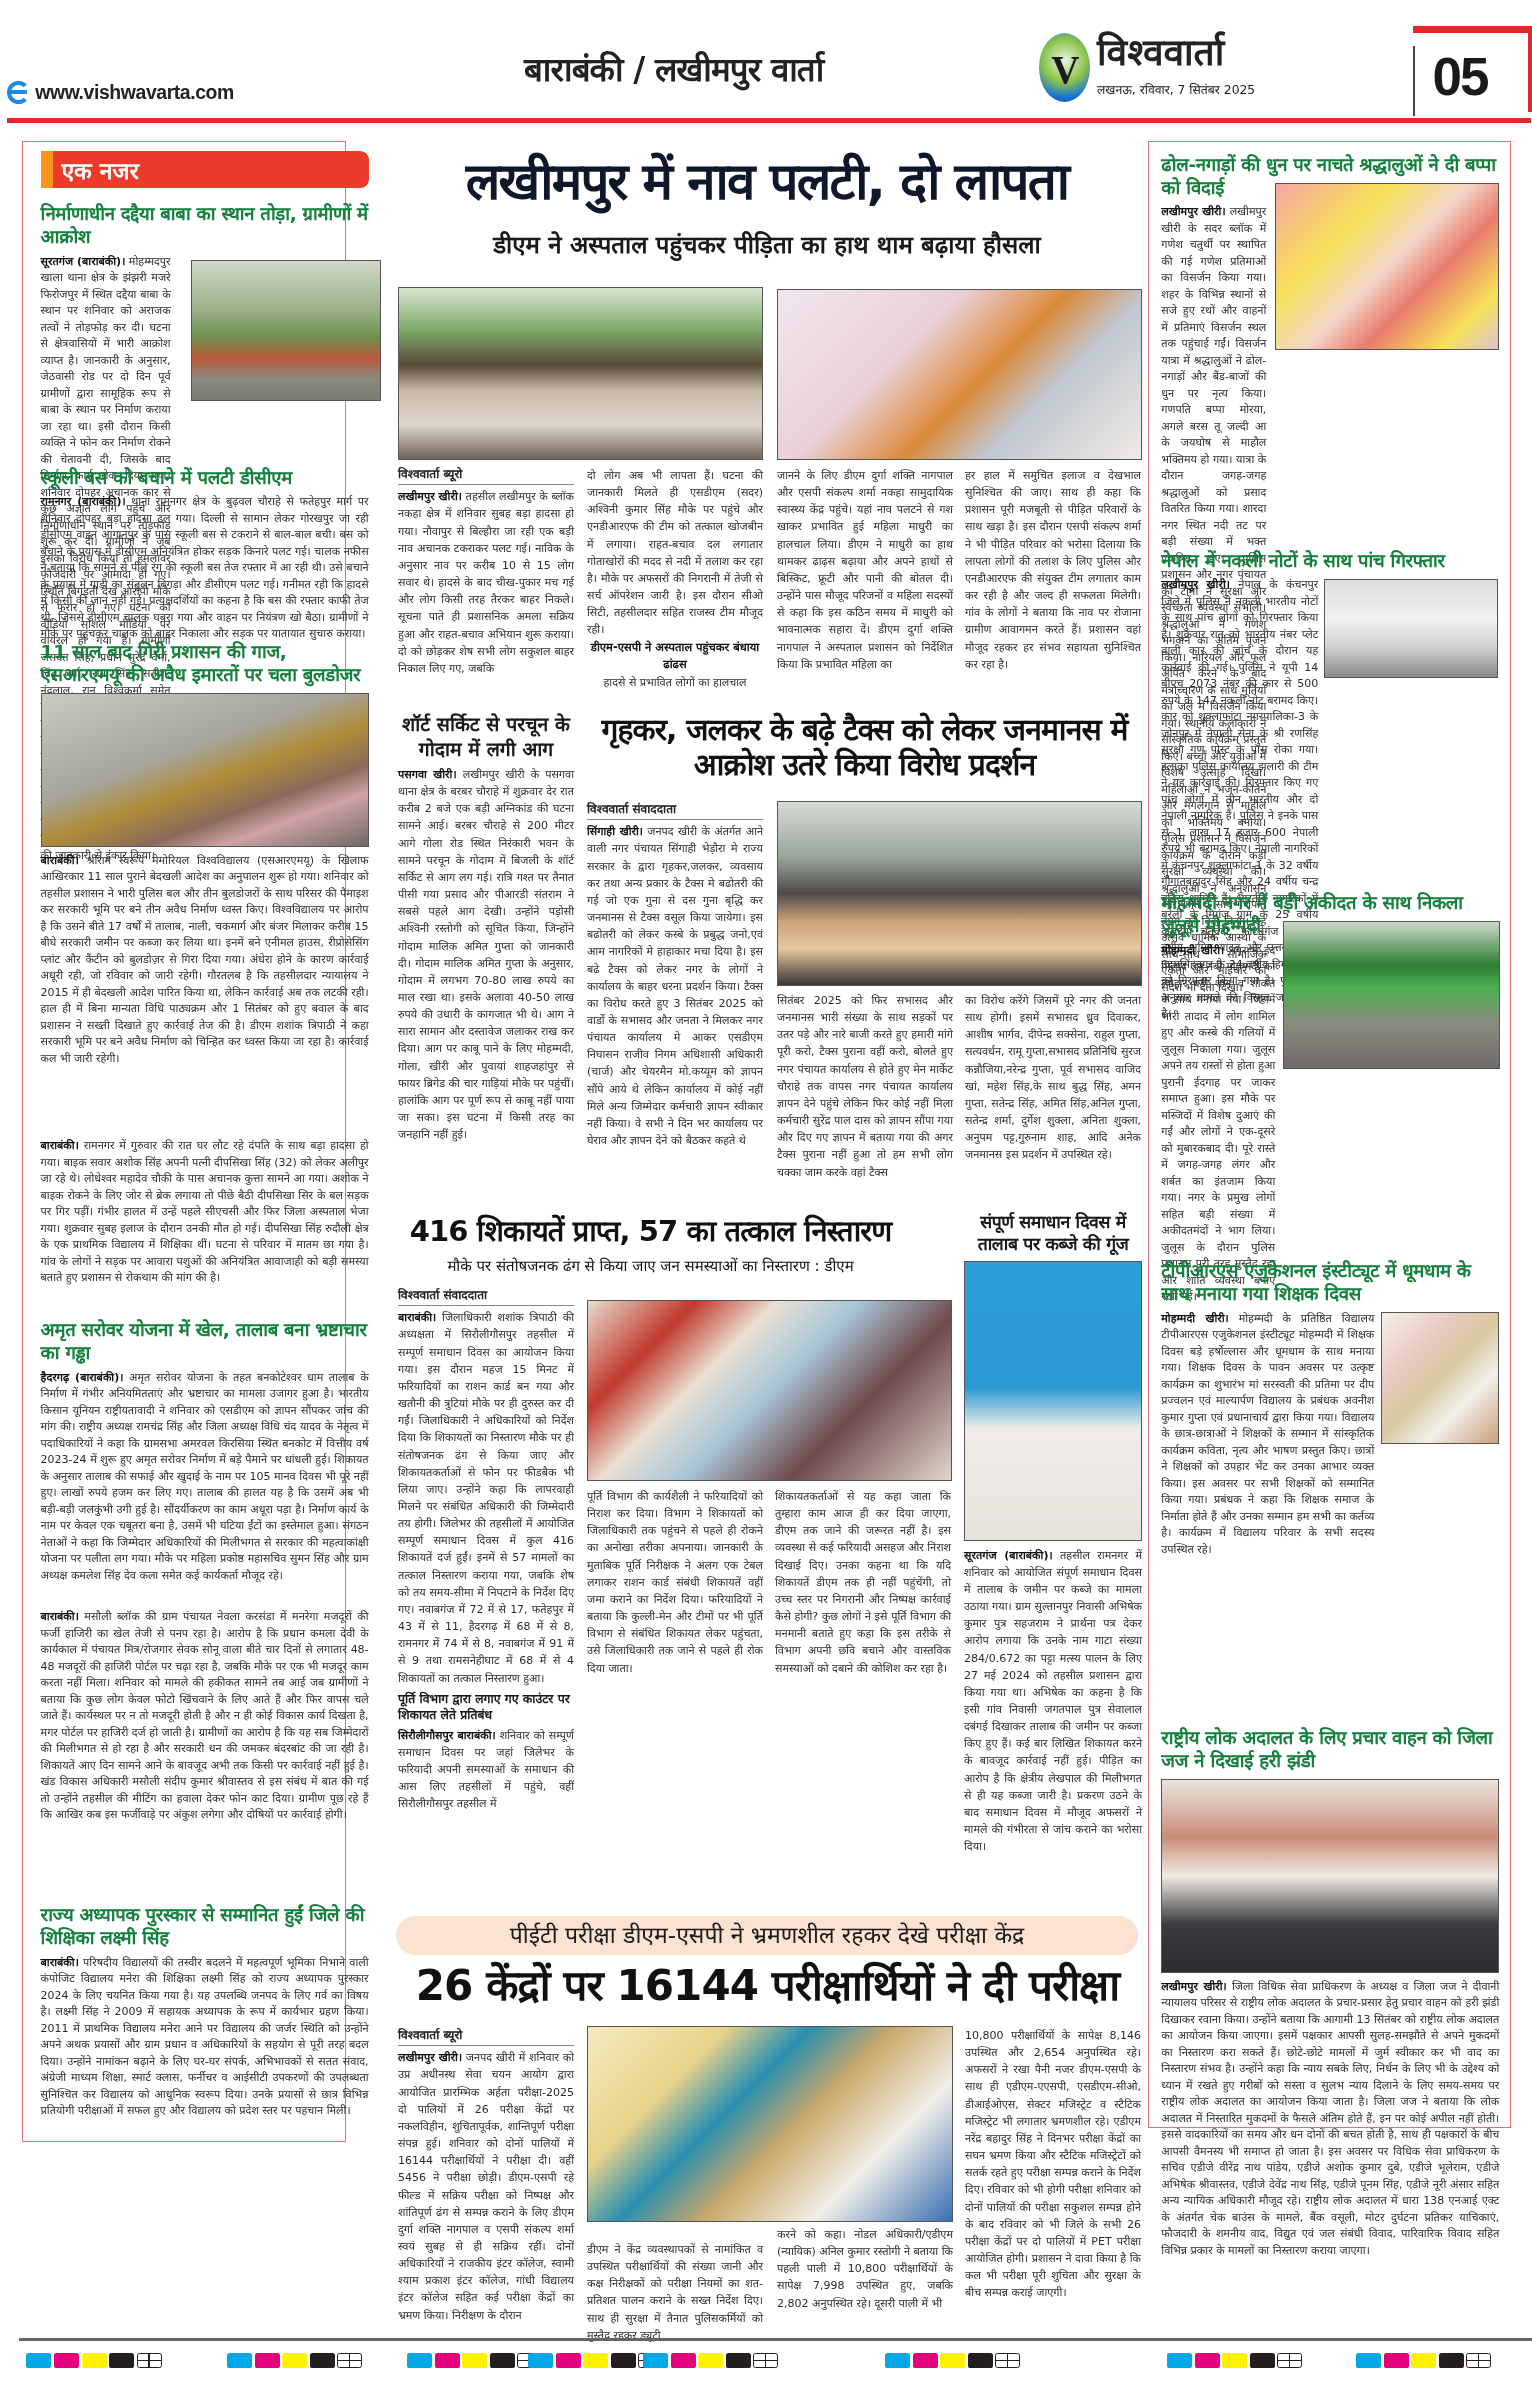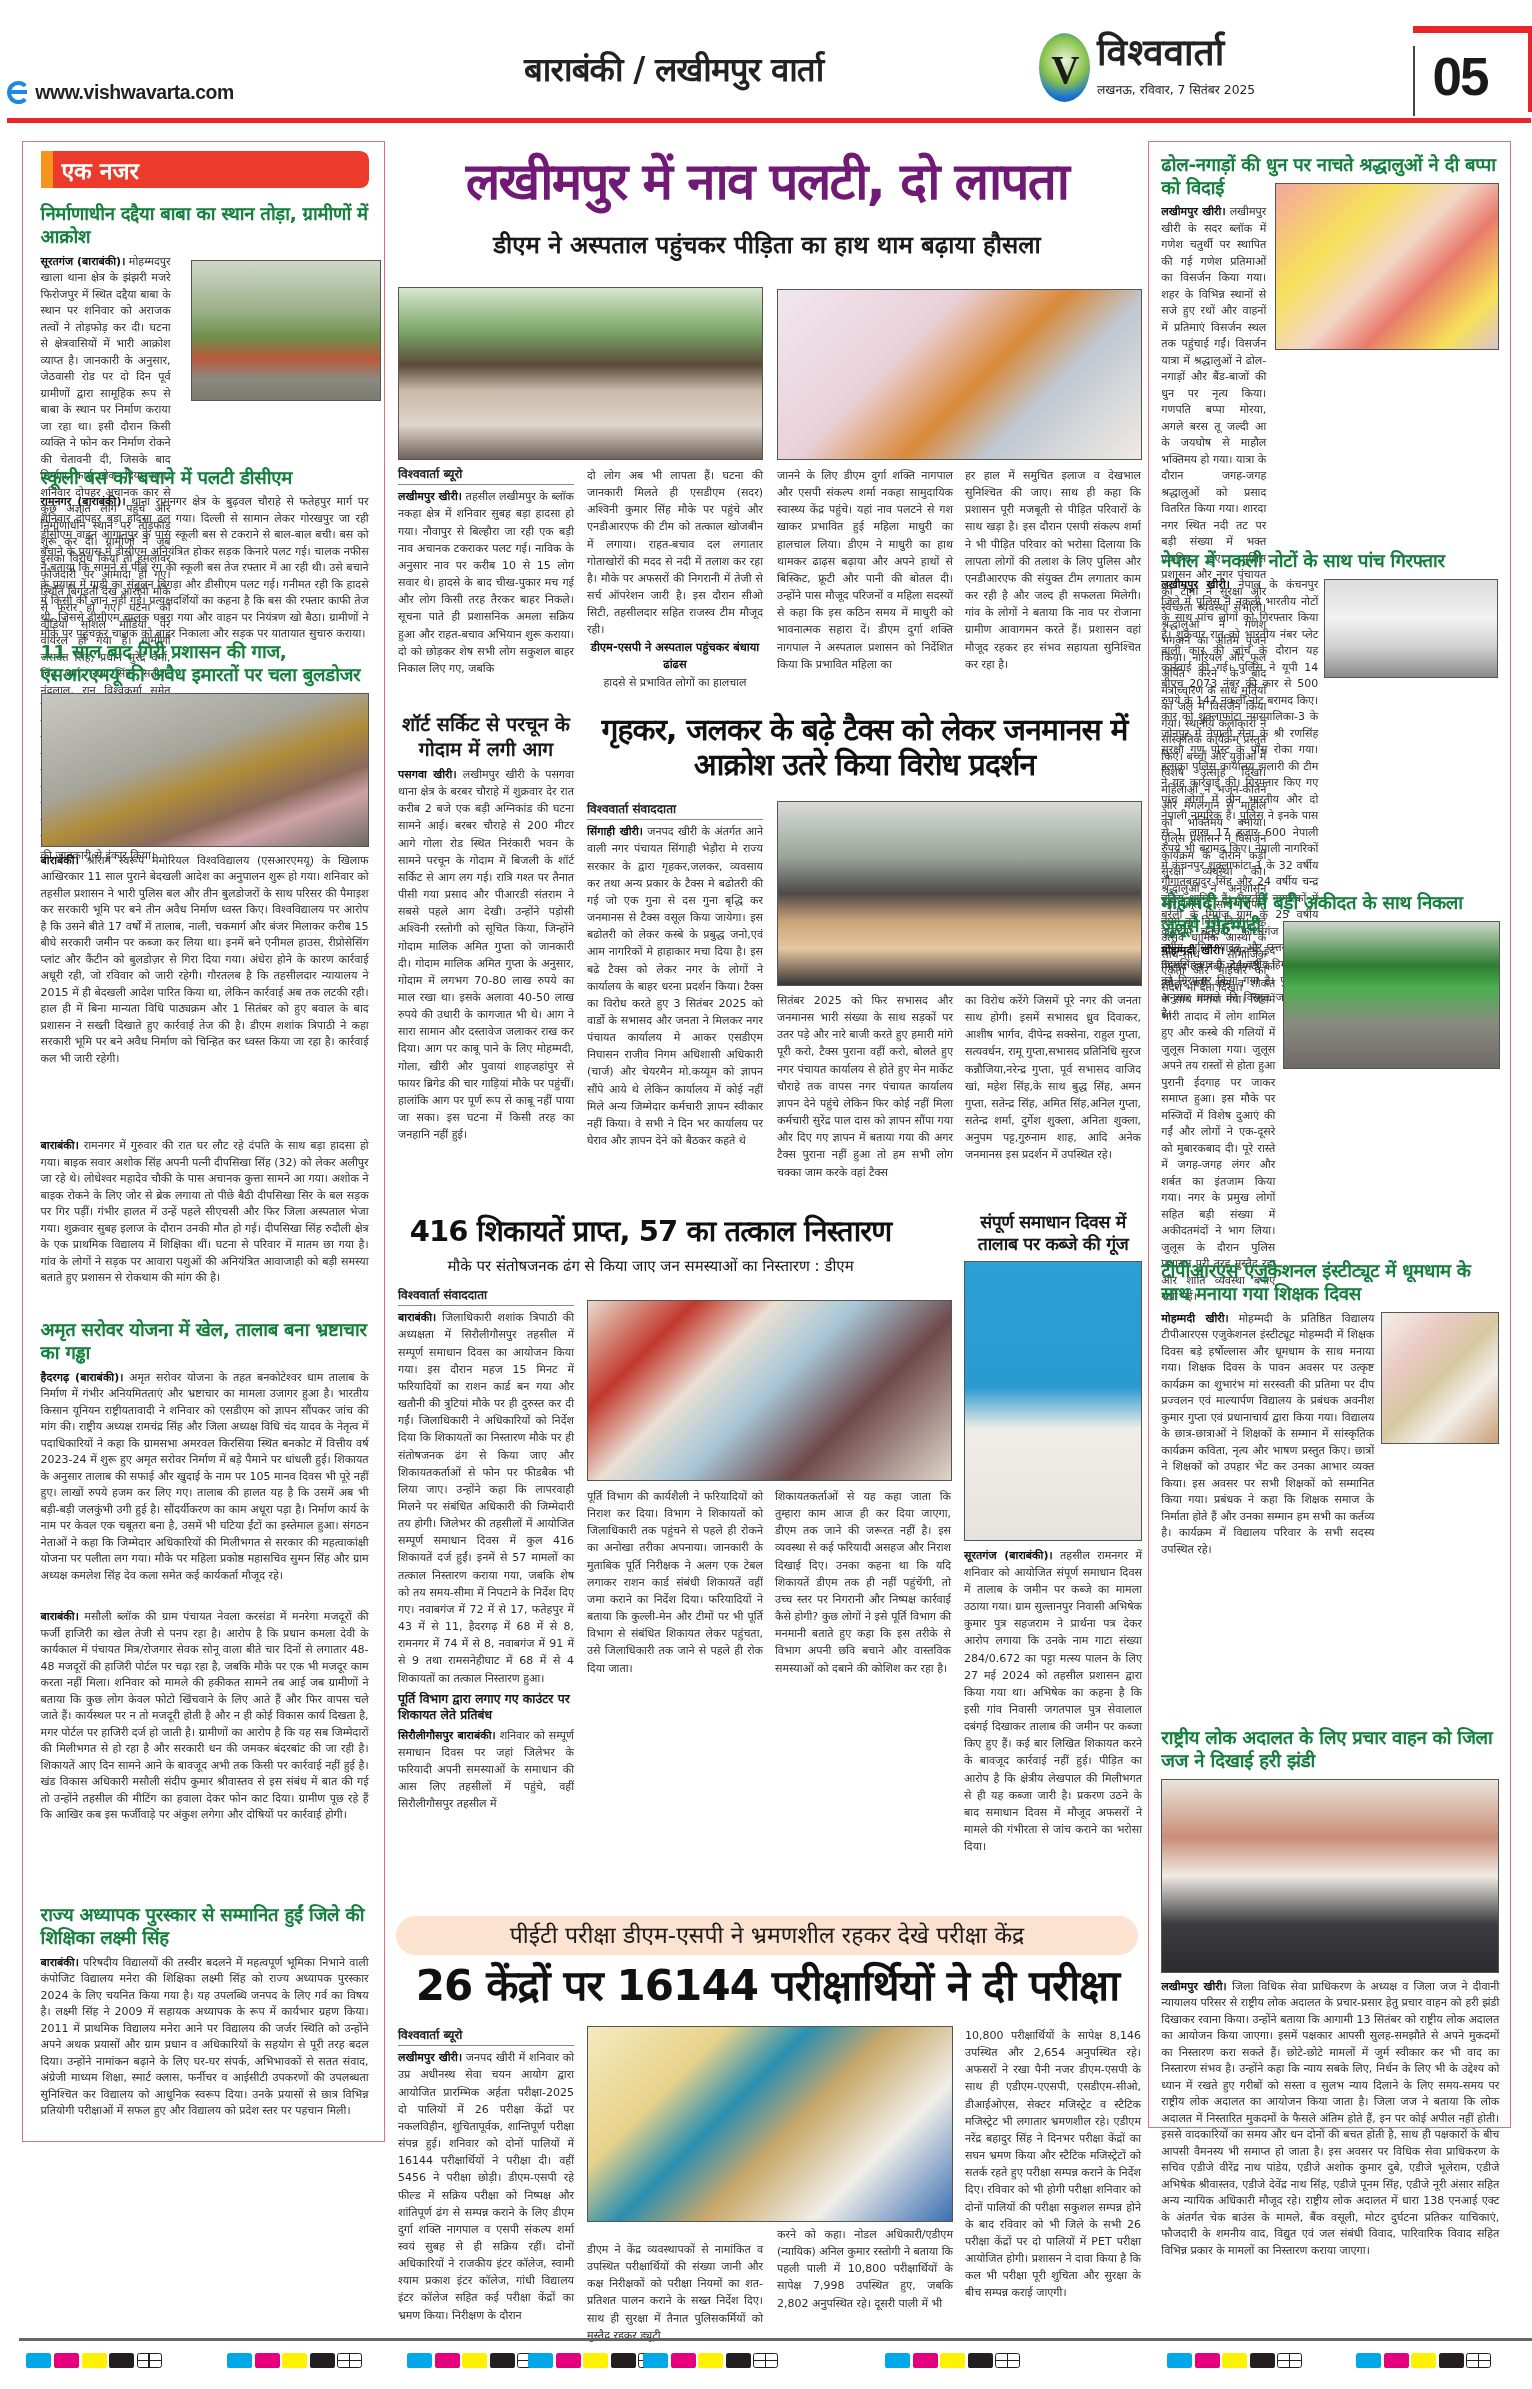--- a/index.html
+++ b/index.html
@@ -18,21 +18,21 @@
   .brand-logo::after { content: "V"; position: absolute; left: 12.3px; top: 14px; font-family: "Liberation Serif", serif; font-weight: bold; font-size: 39px; color: #1b1b1b; }
   .brand-name { font-size: 37px; font-weight: bold; color: #222; line-height: 1.1; }
   .brand-date { font-size: 12.3px; color: #222; margin-top: 7px; }
   .page-no-box { position: absolute; left: 1413px; top: 26.4px; width: 120px; height: 86px; border-top: 7px solid #e8262a; border-right: 5.3px solid #e8262a; }
   .page-no-box .divider { position: absolute; left: 0; top: 12.3px; width: 1.8px; height: 70px; background: #444; }
   .page-no { position: absolute; left: 19.4px; top: 12.3px; font-family: "Liberation Sans", sans-serif; font-size: 53px; font-weight: bold; color: #1a1a1a; letter-spacing: -1.8px; }
   .head-rule { position: absolute; left: 7px; top: 118px; width: 1524px; height: 5.3px; background: #e8262a; }
 
   
   .col-box { position: absolute; border: 1.8px solid #d9747a; }
-  .left-col { left: 22px; top: 141px; width: 363px; height: 2001px; }
+  .left-col { left: 22px; top: 141px; width: 324px; height: 2001px; }
   .right-col { left: 1148px; top: 141px; width: 363px; height: 1987px; }
 
   .ek-nazar { position: absolute; left: 17.6px; top: 8.8px; width: 328px; height: 37px; background: #ec3b2b; border-radius: 0 8.8px 8.8px 0; border-left: 12.3px solid #f7941d; }
   .ek-nazar span { position: absolute; left: 8.8px; top: 3.5px; color: #fff; font-size: 23px; font-weight: bold; }
 
   .story { position: absolute; }
   .story h3 { font-size: 17.6px; font-weight: bold; line-height: 1.25; color: #15803d; letter-spacing: -0.3px; }
   .story h3.big { font-size: 18.5px; }
   .story p { font-size: 11px; line-height: 1.5; color: #2b2b2b; text-align: justify; }
   .story p b { font-weight: bold; color: #111; }
@@ -47,21 +47,21 @@
   .ph-meeting { background: linear-gradient(135deg,#e7dccf 0%,#c0392b 20%,#eadfd2 35%,#a8c7d8 50%,#6e4a4a 70%,#e0d6cc 100%); }
   .ph-portrait { background: linear-gradient(180deg,#2c9fd6 0%,#2a9ad2 45%,#f0ede8 60%,#e6e2dc 100%); }
   .ph-exam { background: linear-gradient(135deg,#f5e9c0 0%,#e8d38a 25%,#2a8fb0 40%,#c9a86a 55%,#f1efe9 75%,#3a6fb2 100%); }
   .ph-ganesh { background: linear-gradient(135deg,#f4a6a0 0%,#f7e15a 30%,#f2d6c8 50%,#e97b6c 65%,#f7e15a 85%,#d9c3d0 100%); }
   .ph-notes { background: linear-gradient(180deg,#dcdcdc 0%,#f2f2f2 40%,#cfcfcf 70%,#8a8a8a 100%); }
   .ph-procession { background: linear-gradient(180deg,#ccd8c8 0%,#2e7d32 30%,#4caf50 45%,#8a8a80 70%,#6e6a66 100%); }
   .ph-teachers { background: linear-gradient(135deg,#f4f0ea 0%,#e8c9c0 30%,#d7c9a0 50%,#f1efe9 70%,#caa07a 100%); }
   .ph-court { background: linear-gradient(180deg,#e9e4dc 0%,#c98d78 30%,#f0ebe3 50%,#3b3b40 75%,#2b2b30 100%); }
 
   
-  .main-head { position: absolute; left: 392px; top: 154px; width: 750px; text-align: center; font-size: 51px; font-weight: bold; letter-spacing: -1.8px; color: #701a75; line-height: 1.1; }
+  .main-head { position: absolute; left: 392px; top: 154px; width: 750px; text-align: center; font-size: 51px; font-weight: bold; letter-spacing: -1.8px; color: #0f172a; line-height: 1.1; }
   .sub-head { position: absolute; left: 392px; top: 227px; width: 750px; text-align: center; font-size: 24px; color: #1a1a1a; }
   .byline { font-size: 12px; font-weight: bold; color: #222; border-bottom: 1.8px solid #888; padding-bottom: 1.8px; margin-bottom: 3.5px; }
   .ncol { position: absolute; }
   .ncol p { font-size: 11px; line-height: 1.56; text-align: justify; color: #2b2b2b; }
   .ncol p b { color: #111; }
   .inner-sub { text-align: center !important; font-weight: bold; font-size: 11.4px !important; color: #111 !important; }
 
   .h2-center { position: absolute; text-align: center; font-weight: bold; color: #111; letter-spacing: -0.9px; line-height: 1.15; }
   .pill-banner { position: absolute; left: 396px; top: 1916px; width: 742px; height: 39px; background: #fbe2d1; border-radius: 19.4px; text-align: center; }
   .pill-banner span { font-size: 23px; line-height: 39px; color: #1a1a1a; }

